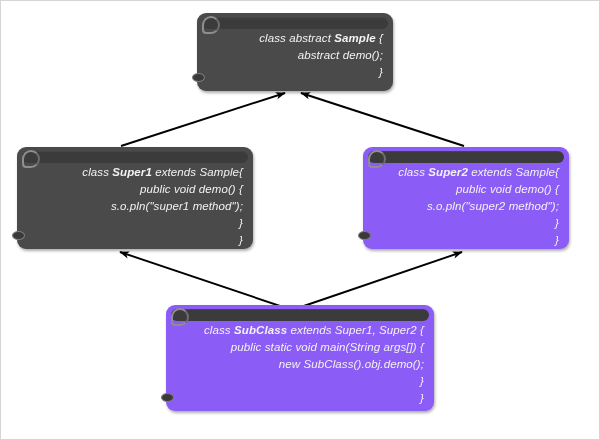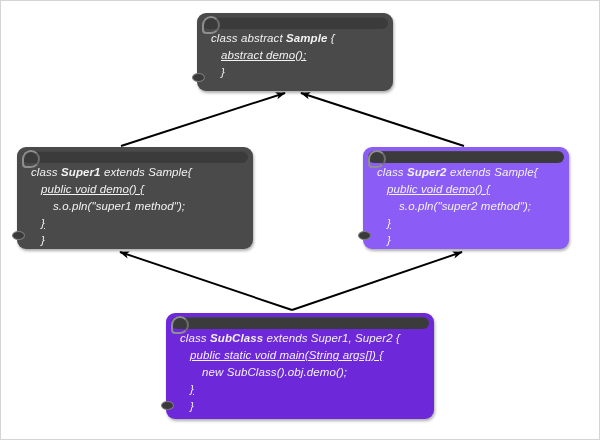--- a/index.html
+++ b/index.html
@@ -11,20 +11,21 @@
     font-family: "Liberation Sans", sans-serif;
   }
   #canvas {
     position: relative;
     width: 600px;
     height: 440px;
     background: #ffffff;
     border: 1px solid #d4d4d4;
     box-sizing: border-box;
     overflow: hidden;
+    text-align: right;
   }
   #edges {
     position: absolute;
     left: 0;
     top: 0;
     width: 600px;
     height: 440px;
     pointer-events: none;
   }
 
@@ -79,21 +80,21 @@
     color: #f2f2f2;
     font-family: "Liberation Sans", sans-serif;
     font-style: italic;
     font-size: 11.5px;
     line-height: 17px;
     white-space: pre;
     letter-spacing: 0.1px;
   }
   .code .ln { display: block; }
   .code b { font-weight: bold; font-style: italic; }
-  .i1 { padding-left: 10px; text-decoration: underline; }
+  .i1 { padding-left: 10px; }
   .i2 { padding-left: 22px; }
   .i3 { padding-left: 10px; }
 </style>
 </head>
 <body>
 
 <div id="canvas">
 
   <svg id="edges" viewBox="0 0 600 440">
     <defs>
@@ -123,20 +124,20 @@
     <div class="code" style="color: rgb(242, 242, 242);"><span class="ln i0">class <b>Super1</b> extends Sample{</span><span class="ln i1">public void demo() {</span><span class="ln i2">s.o.pln("super1 method");</span><span class="ln i1">}</span><span class="ln i3">}</span></div>
   </div>
 
   <div class="node" style="left: 362px; top: 146px; width: 206px; height: 102px; background: #8b5cf6;">
     <div class="node-header"></div>
     <div class="corner-loop"></div>
     <div class="corner-dot"></div>
     <div class="code" style="color: rgb(242, 242, 242);"><span class="ln i0">class <b>Super2</b> extends Sample{</span><span class="ln i1">public void demo() {</span><span class="ln i2">s.o.pln("super2 method");</span><span class="ln i1">}</span><span class="ln i3">}</span></div>
   </div>
 
-  <div class="node" style="left: 165px; top: 312px; width: 268px; height: 106px; background: #6d28d9;">
+  <div class="node" style="left: 165px; top: 304px; width: 268px; height: 106px; background: #8b5cf6;">
     <div class="node-header"></div>
     <div class="corner-loop"></div>
     <div class="corner-dot"></div>
     <div class="code" style="color: rgb(242, 242, 242);"><span class="ln i0">class <b>SubClass</b> extends Super1, Super2 {</span><span class="ln i1">public static void main(String args[]) {</span><span class="ln i2">new SubClass().obj.demo();</span><span class="ln i1">}</span><span class="ln i3">}</span></div>
   </div>
 
 </div>
 
 </body></html>

